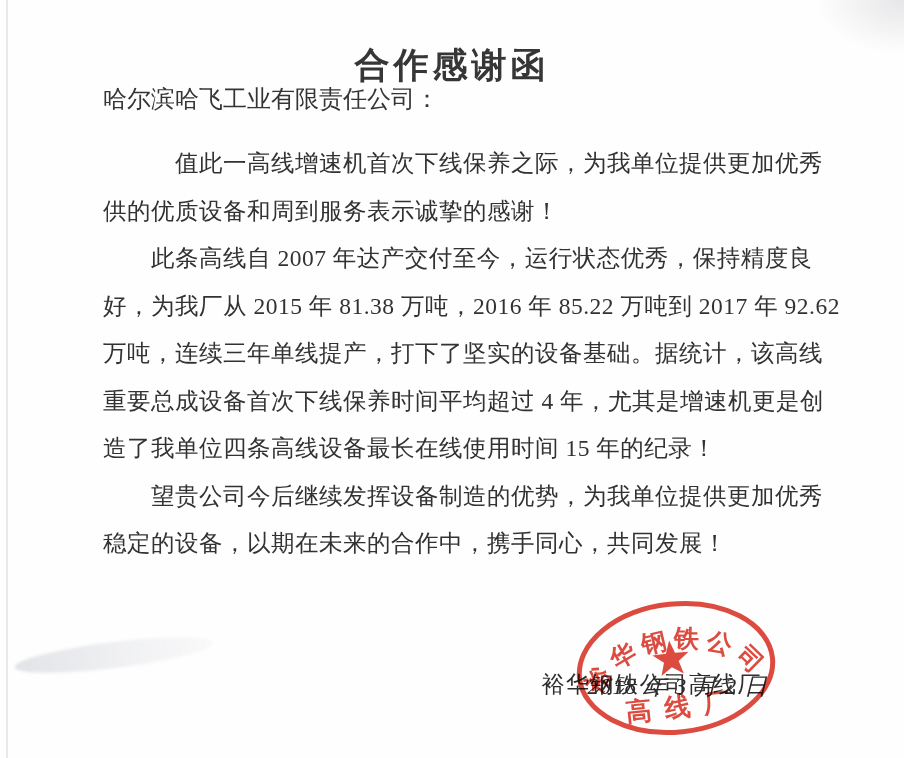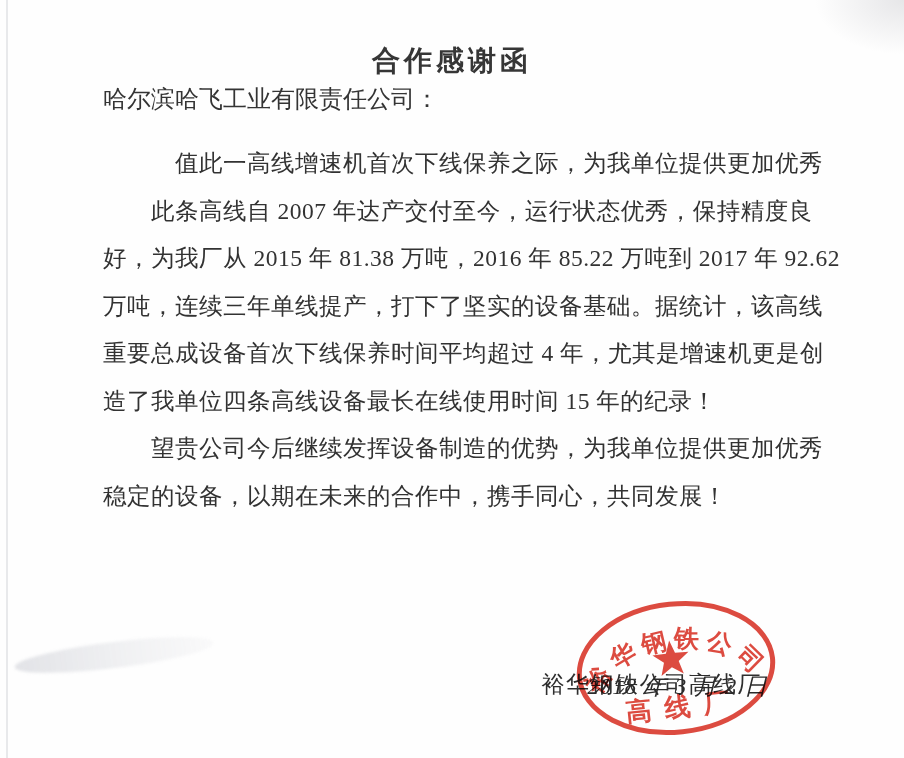--- a/index.html
+++ b/index.html
@@ -9,21 +9,21 @@
   }
   .edge-l{position:absolute;left:6px;top:0;width:2px;height:100%;
     background:rgba(175,178,185,.28);}
   .smudge-bl{position:absolute;left:14px;top:642px;width:200px;height:26px;
     transform:rotate(-7deg);border-radius:50%;
     background:linear-gradient(90deg,rgba(115,120,140,.20),rgba(140,145,160,.12) 55%,rgba(160,160,172,.05));
     filter:blur(1.5px);}
   .smudge-tr{position:absolute;right:0;top:0;width:90px;height:55px;
     background:radial-gradient(ellipse at top right,rgba(168,168,175,.28),rgba(168,168,175,0) 70%);}
   .title{position:absolute;top:42px;left:0;width:100%;margin:0;text-align:center;
-    font-size:28px;font-weight:bold;letter-spacing:4px;color:#363636;}
+    font-size:35px;font-weight:bold;letter-spacing:4px;color:#363636;}
   .salutation{position:absolute;left:103px;top:83px;font-size:24px;color:#343434;}
   .body-lines{position:absolute;left:103px;top:140px;width:714px;}
   .body-lines .line{height:47.5px;line-height:47.5px;font-size:23.5px;
     letter-spacing:.5px;white-space:pre;color:#323232;}
   .signature{position:absolute;top:629px;right:142px;font-size:23px;
     letter-spacing:1.5px;color:#2e2e2e;margin-top:40px;}
   .date{position:absolute;top:671px;right:136px;font-size:23px;
     letter-spacing:1px;color:#2b2b2b;font-style:italic;}
   .stamp{position:absolute;left:560px;top:582px;width:232px;height:172px;
     mix-blend-mode:multiply;opacity:.9;}
@@ -38,20 +38,21 @@
   <div class="edge-l"></div>
   <div class="smudge-tr"></div>
   <div class="smudge-bl"></div>
 
   <h1 class="title">合作感谢函</h1>
 
   <div class="salutation">哈尔滨哈飞工业有限责任公司：</div>
 
   <div class="body-lines">
       <div class="line">　　　值此一高线增速机首次下线保养之际，为我单位提供更加优秀</div>
+      <div class="line">供的优质设备和周到服务表示诚挚的感谢！</div>
       <div class="line">　　此条高线自 2007 年达产交付至今，运行状态优秀，保持精度良</div>
       <div class="line">好，为我厂从 2015 年 81.38 万吨，2016 年 85.22 万吨到 2017 年 92.62</div>
       <div class="line">万吨，连续三年单线提产，打下了坚实的设备基础。据统计，该高线</div>
       <div class="line">重要总成设备首次下线保养时间平均超过 4 年，尤其是增速机更是创</div>
       <div class="line">造了我单位四条高线设备最长在线使用时间 15 年的纪录！</div>
       <div class="line">　　望贵公司今后继续发挥设备制造的优势，为我单位提供更加优秀</div>
       <div class="line">稳定的设备，以期在未来的合作中，携手同心，共同发展！</div>
     </div>
 
   <div class="signature">裕华钢铁公司高线厂</div>

